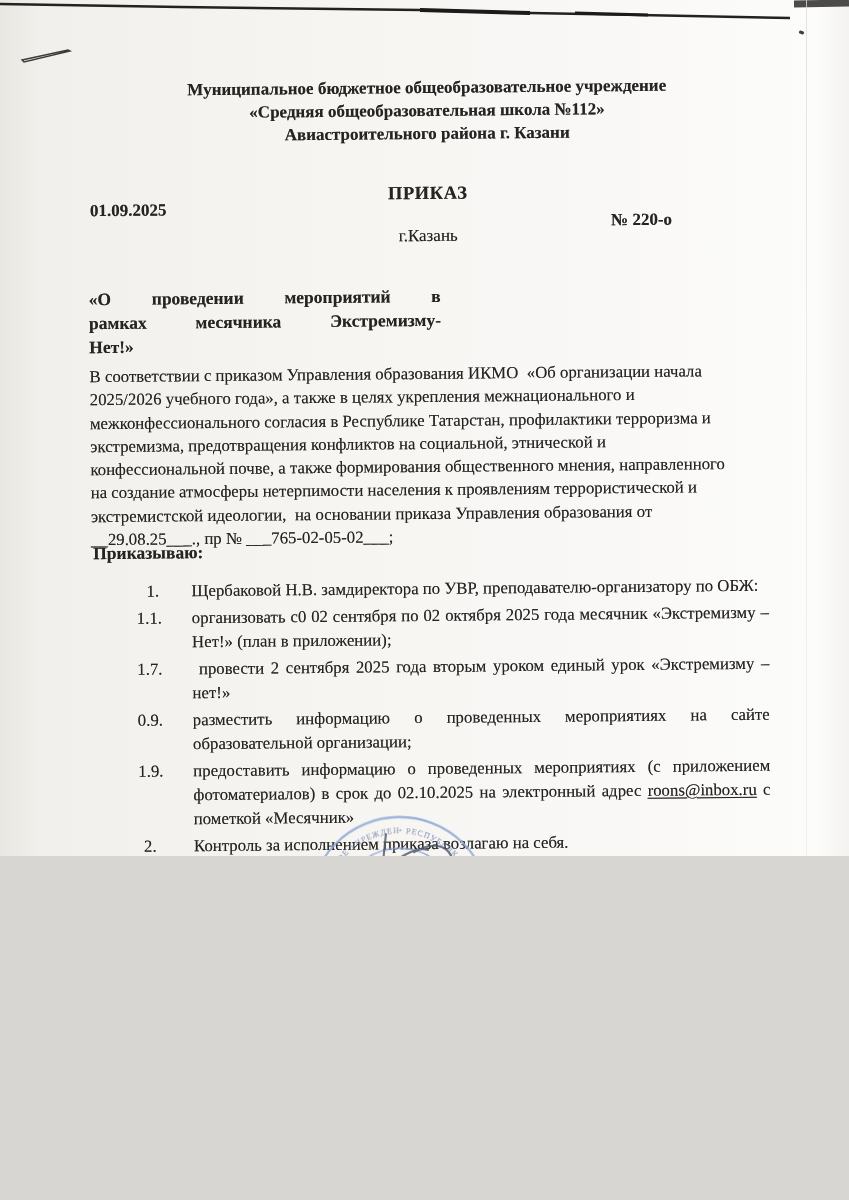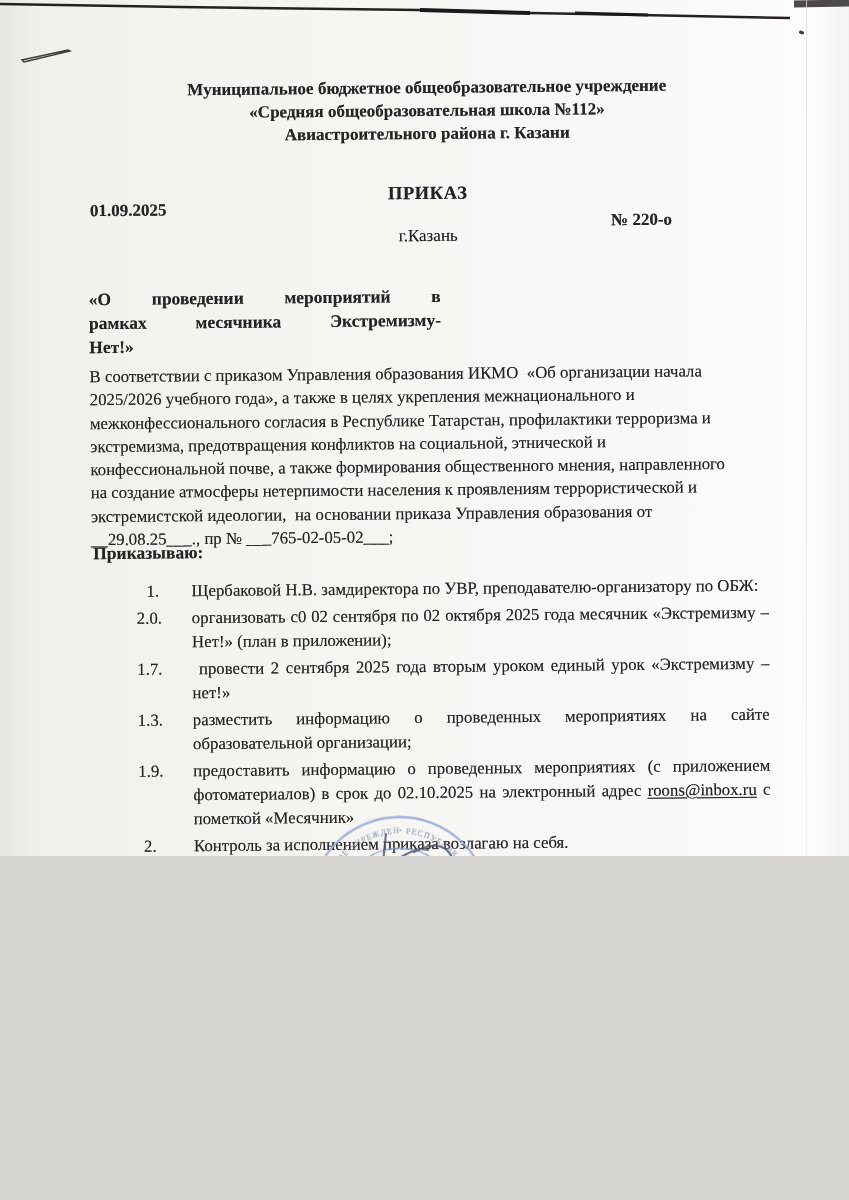--- a/index.html
+++ b/index.html
@@ -99,29 +99,29 @@
 __29.08.25___., пр № ___765-02-05-02___;</div>
 
     <div class="abs rez">Приказываю:</div>
 
     <div class="abs olist">
       <div class="orow">
         <span class="onum ind1">1.</span>
         <span class="otext left">Щербаковой Н.В. замдиректора по УВР, преподавателю-организатору по ОБЖ:</span>
       </div>
       <div class="orow">
-        <span class="onum">2.0.</span>
+        <span class="onum">1.1.</span>
         <span class="otext">организовать с0 02 сентября по 02 октября 2025 года месячник «Экстремизму – Нет!» (план в приложении);</span>
       </div>
       <div class="orow">
         <span class="onum">1.7.</span>
         <span class="otext">&nbsp;провести 2 сентября 2025 года вторым уроком единый урок «Экстремизму – нет!»</span>
       </div>
       <div class="orow">
-        <span class="onum">1.3.</span>
+        <span class="onum">0.9.</span>
         <span class="otext">разместить информацию о проведенных мероприятиях на сайте образовательной организации;</span>
       </div>
       <div class="orow">
         <span class="onum">1.9.</span>
         <span class="otext"><span>предоставить информацию о проведенных мероприятиях (с приложением фотоматериалов) в срок до 02.10.2025 на электронный адрес </span><span class="email">roons@inbox.ru</span><span> с пометкой «Месячник»</span></span>
       </div>
       <div class="orow">
         <span class="onum ind2">2.</span>
         <span class="otext left">Контроль за исполнением приказа возлагаю на себя.</span>
       </div>

